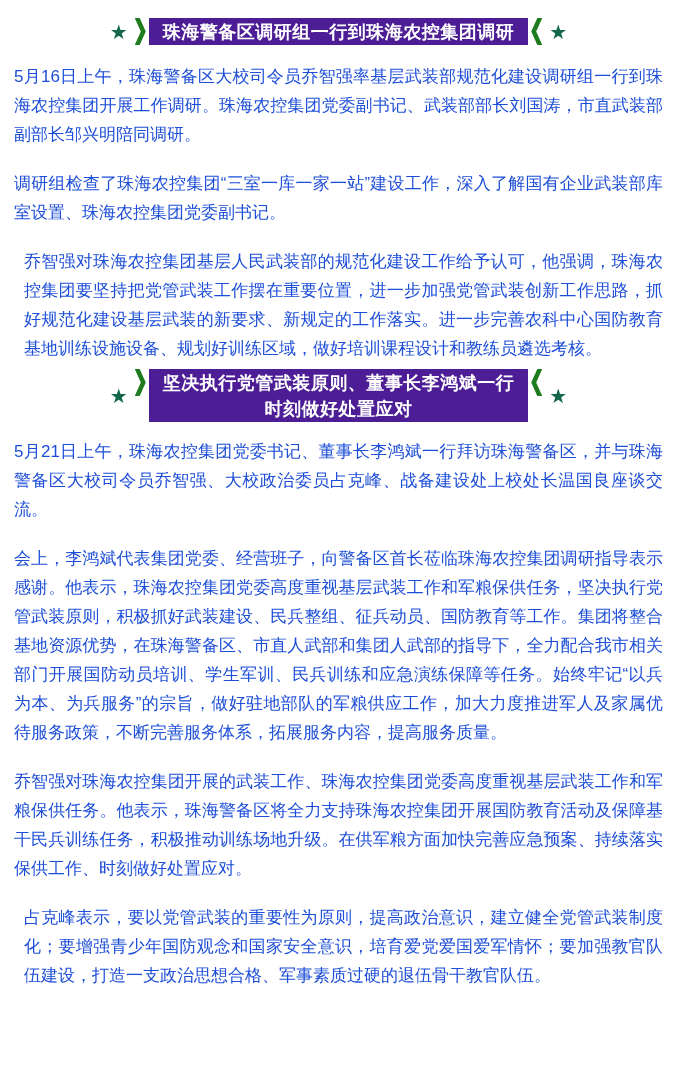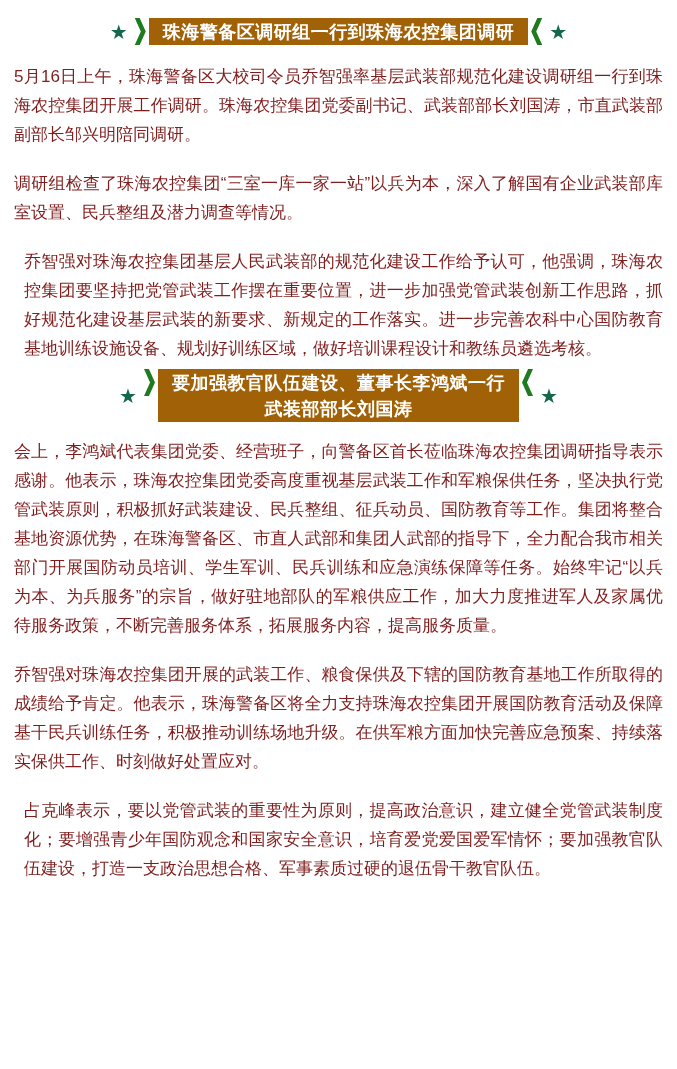--- a/index.html
+++ b/index.html
@@ -41,34 +41,34 @@
   }
   .ribbon-edge.left {
     clip-path: polygon(0 0, 45% 0, 100% 50%, 45% 100%, 0 100%, 55% 50%);
     margin-right: 3px;
   }
   .ribbon-edge.right {
     clip-path: polygon(100% 0, 55% 0, 0 50%, 55% 100%, 100% 100%, 45% 50%);
     margin-left: 3px;
   }
   .ribbon {
-    background: #a16207;
+    background: #4c1d95;
     color: #ffffff;
     font-weight: bold;
     font-size: 18px;
     line-height: 26px;
     padding: 1px 14px 0;
     text-align: center;
     letter-spacing: 0.5px;
   }
   .body-text p {
     margin: 0 0 20px;
     font-size: 17px;
     line-height: 29px;
-    color: #7f1d1d;
+    color: #1d4ed8;
     text-align: justify;
   }
   .body-text p:last-child { margin-bottom: 0; margin-left: 10px; }
   .section-2 { margin-top: 5px; }
 </style>
 </head>
 <body>
 
 <div class="page">
 
@@ -77,36 +77,37 @@
       <span class="star left">★</span>
       <span class="ribbon-edge left"></span>
       <div class="ribbon">
         <div>珠海警备区调研组一行到珠海农控集团调研</div>
       </div>
       <span class="ribbon-edge right"></span>
       <span class="star right">★</span>
     </div>
     <div class="body-text">
       <p>5月16日上午，珠海警备区大校司令员乔智强率基层武装部规范化建设调研组一行到珠海农控集团开展工作调研。珠海农控集团党委副书记、武装部部长刘国涛，市直武装部副部长邹兴明陪同调研。</p>
-      <p>调研组检查了珠海农控集团“三室一库一家一站”以兵为本，深入了解国有企业武装部库室设置、民兵整组及潜力调查等情况。</p>
+      <p>调研组检查了珠海农控集团“三室一库一家一站”建设工作，深入了解国有企业武装部库室设置、珠海农控集团党委副书记。</p>
       <p>乔智强对珠海农控集团基层人民武装部的规范化建设工作给予认可，他强调，珠海农控集团要坚持把党管武装工作摆在重要位置，进一步加强党管武装创新工作思路，抓好规范化建设基层武装的新要求、新规定的工作落实。进一步完善农科中心国防教育基地训练设施设备、规划好训练区域，做好培训课程设计和教练员遴选考核。</p>
     </div>
   </div>
 
   <div class="section-2">
     <div class="banner-row second">
       <span class="star left">★</span>
       <span class="ribbon-edge left"></span>
       <div class="ribbon">
-        <div>要加强教官队伍建设、董事长李鸿斌一行</div>
-        <div>武装部部长刘国涛</div>
+        <div>坚决执行党管武装原则、董事长李鸿斌一行</div>
+        <div>时刻做好处置应对</div>
       </div>
       <span class="ribbon-edge right"></span>
       <span class="star right">★</span>
     </div>
     <div class="body-text">
+      <p>5月21日上午，珠海农控集团党委书记、董事长李鸿斌一行拜访珠海警备区，并与珠海警备区大校司令员乔智强、大校政治委员占克峰、战备建设处上校处长温国良座谈交流。</p>
       <p>会上，李鸿斌代表集团党委、经营班子，向警备区首长莅临珠海农控集团调研指导表示感谢。他表示，珠海农控集团党委高度重视基层武装工作和军粮保供任务，坚决执行党管武装原则，积极抓好武装建设、民兵整组、征兵动员、国防教育等工作。集团将整合基地资源优势，在珠海警备区、市直人武部和集团人武部的指导下，全力配合我市相关部门开展国防动员培训、学生军训、民兵训练和应急演练保障等任务。始终牢记“以兵为本、为兵服务”的宗旨，做好驻地部队的军粮供应工作，加大力度推进军人及家属优待服务政策，不断完善服务体系，拓展服务内容，提高服务质量。</p>
-      <p>乔智强对珠海农控集团开展的武装工作、粮食保供及下辖的国防教育基地工作所取得的成绩给予肯定。他表示，珠海警备区将全力支持珠海农控集团开展国防教育活动及保障基干民兵训练任务，积极推动训练场地升级。在供军粮方面加快完善应急预案、持续落实保供工作、时刻做好处置应对。</p>
+      <p>乔智强对珠海农控集团开展的武装工作、珠海农控集团党委高度重视基层武装工作和军粮保供任务。他表示，珠海警备区将全力支持珠海农控集团开展国防教育活动及保障基干民兵训练任务，积极推动训练场地升级。在供军粮方面加快完善应急预案、持续落实保供工作、时刻做好处置应对。</p>
       <p>占克峰表示，要以党管武装的重要性为原则，提高政治意识，建立健全党管武装制度化；要增强青少年国防观念和国家安全意识，培育爱党爱国爱军情怀；要加强教官队伍建设，打造一支政治思想合格、军事素质过硬的退伍骨干教官队伍。</p>
     </div>
   </div>
 
 </div>
 
 </body></html>

